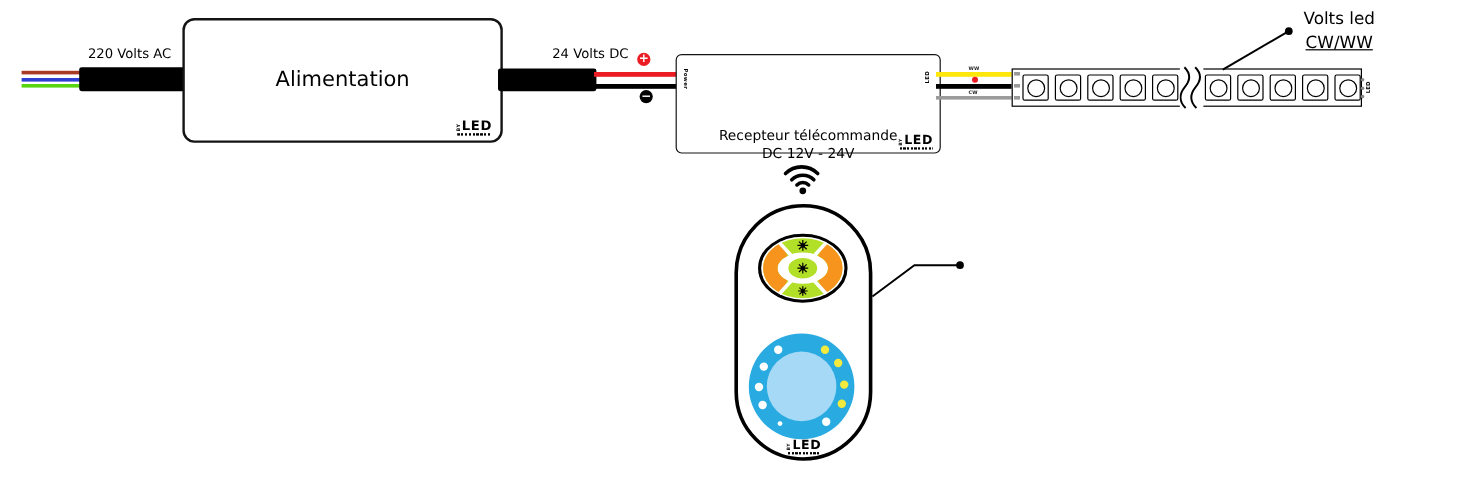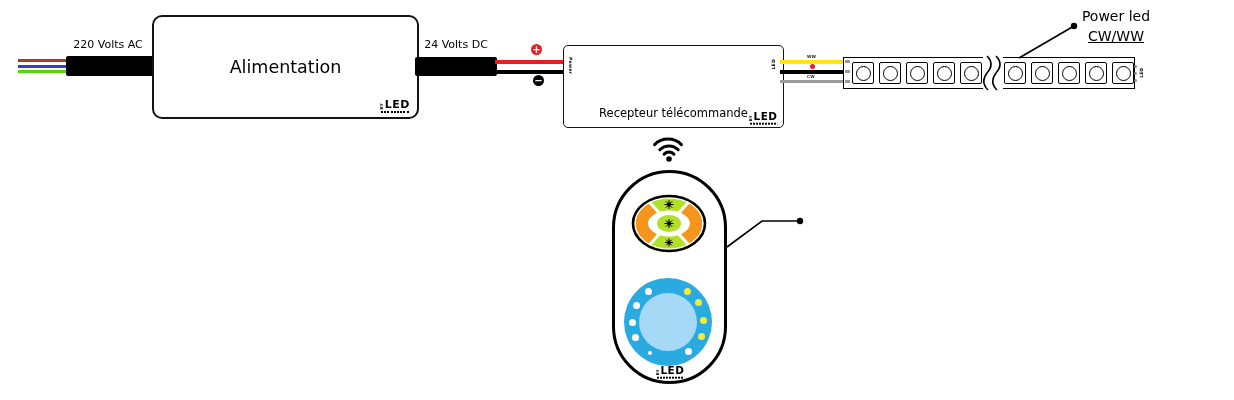--- a/index.html
+++ b/index.html
@@ -65,30 +65,31 @@
   <div class="box" style="left:152px;top:15px;width:263px;height:100px;">
     <div class="box-title">Alimentation</div>
     <div class="byled" style="right:7px;bottom:4px;">
       <span class="by">BY</span>
         <span class="led">LED</span>
         <span class="tag"></span>
     </div>
   </div>
 
   <div class="cable" style="left:415px;top:57px;width:82px;height:19px;"></div>
-  <div class="lbl" style="left:417px;top:38px;width:78px;">24 Volts DC</div>
+  <div class="lbl" style="left:417px;top:38px;width:78px;padding-left:36px;">24 Volts DC</div>
   <div class="wire" style="left:495px;top:60px;width:72px;height:3.5px;background:var(--wire-red);"></div>
   <div class="wire" style="left:495px;top:70px;width:72px;height:3.5px;background:#000;"></div>
   <div class="badge plus" style="left:531px;top:44px;">+</div>
   <div class="badge minus" style="left:533px;top:75px;">−</div>
 
   <div class="box rbox" style="left:563px;top:45px;width:219px;height:81px;">
     <div class="vtext" style="left:4px;top:11px;">Power</div>
     <div class="rtext">
       <div>Recepteur télécommande</div>
+      <div>DC 12V - 24V</div>
     </div>
     <div class="vtext up" style="right:7px;top:13px;">LED</div>
     <div class="byled mid" style="right:5px;bottom:2px;">
       <span class="by">BY</span>
         <span class="led">LED</span>
         <span class="tag"></span>
     </div>
   </div>
 
   <div class="wire" style="left:780px;top:60px;width:69px;height:4px;background:var(--wire-yellow);"></div>
@@ -150,21 +151,21 @@
           <span></span>
         </div>
       <div class="tinyv">LED</div>
     </div>
   </div>
 
   <svg class="leader" style="left:1012px;top:16px;" width="70" height="48">
     <line x1="7" y1="42" x2="62" y2="10" stroke="#000" stroke-width="1.6"></line>
     <circle cx="62" cy="10" r="3.2" fill="#000"></circle>
   </svg>
-  <div class="lbl big" style="left:1072px;top:8px;width:88px;">Power led</div>
+  <div class="lbl big" style="left:1072px;top:8px;width:88px;">Volts led</div>
   <div class="lbl big" style="left:1072px;top:28px;width:88px;text-decoration:underline;">CW/WW</div>
 
   <svg class="leader" style="left:649px;top:132px;" width="40" height="31">
     <g fill="none" stroke="#000" stroke-width="3" stroke-linecap="round">
       <path d="M5.6,12.6 A19,19 0 0 1 32.4,12.6"></path>
       <path d="M10.8,17.8 A13,13 0 0 1 29.2,17.8"></path>
       <path d="M15.1,22.1 A7,7 0 0 1 24.9,22.1"></path>
     </g>
     <circle cx="20" cy="27" r="2.8" fill="#000"></circle>
   </svg>

